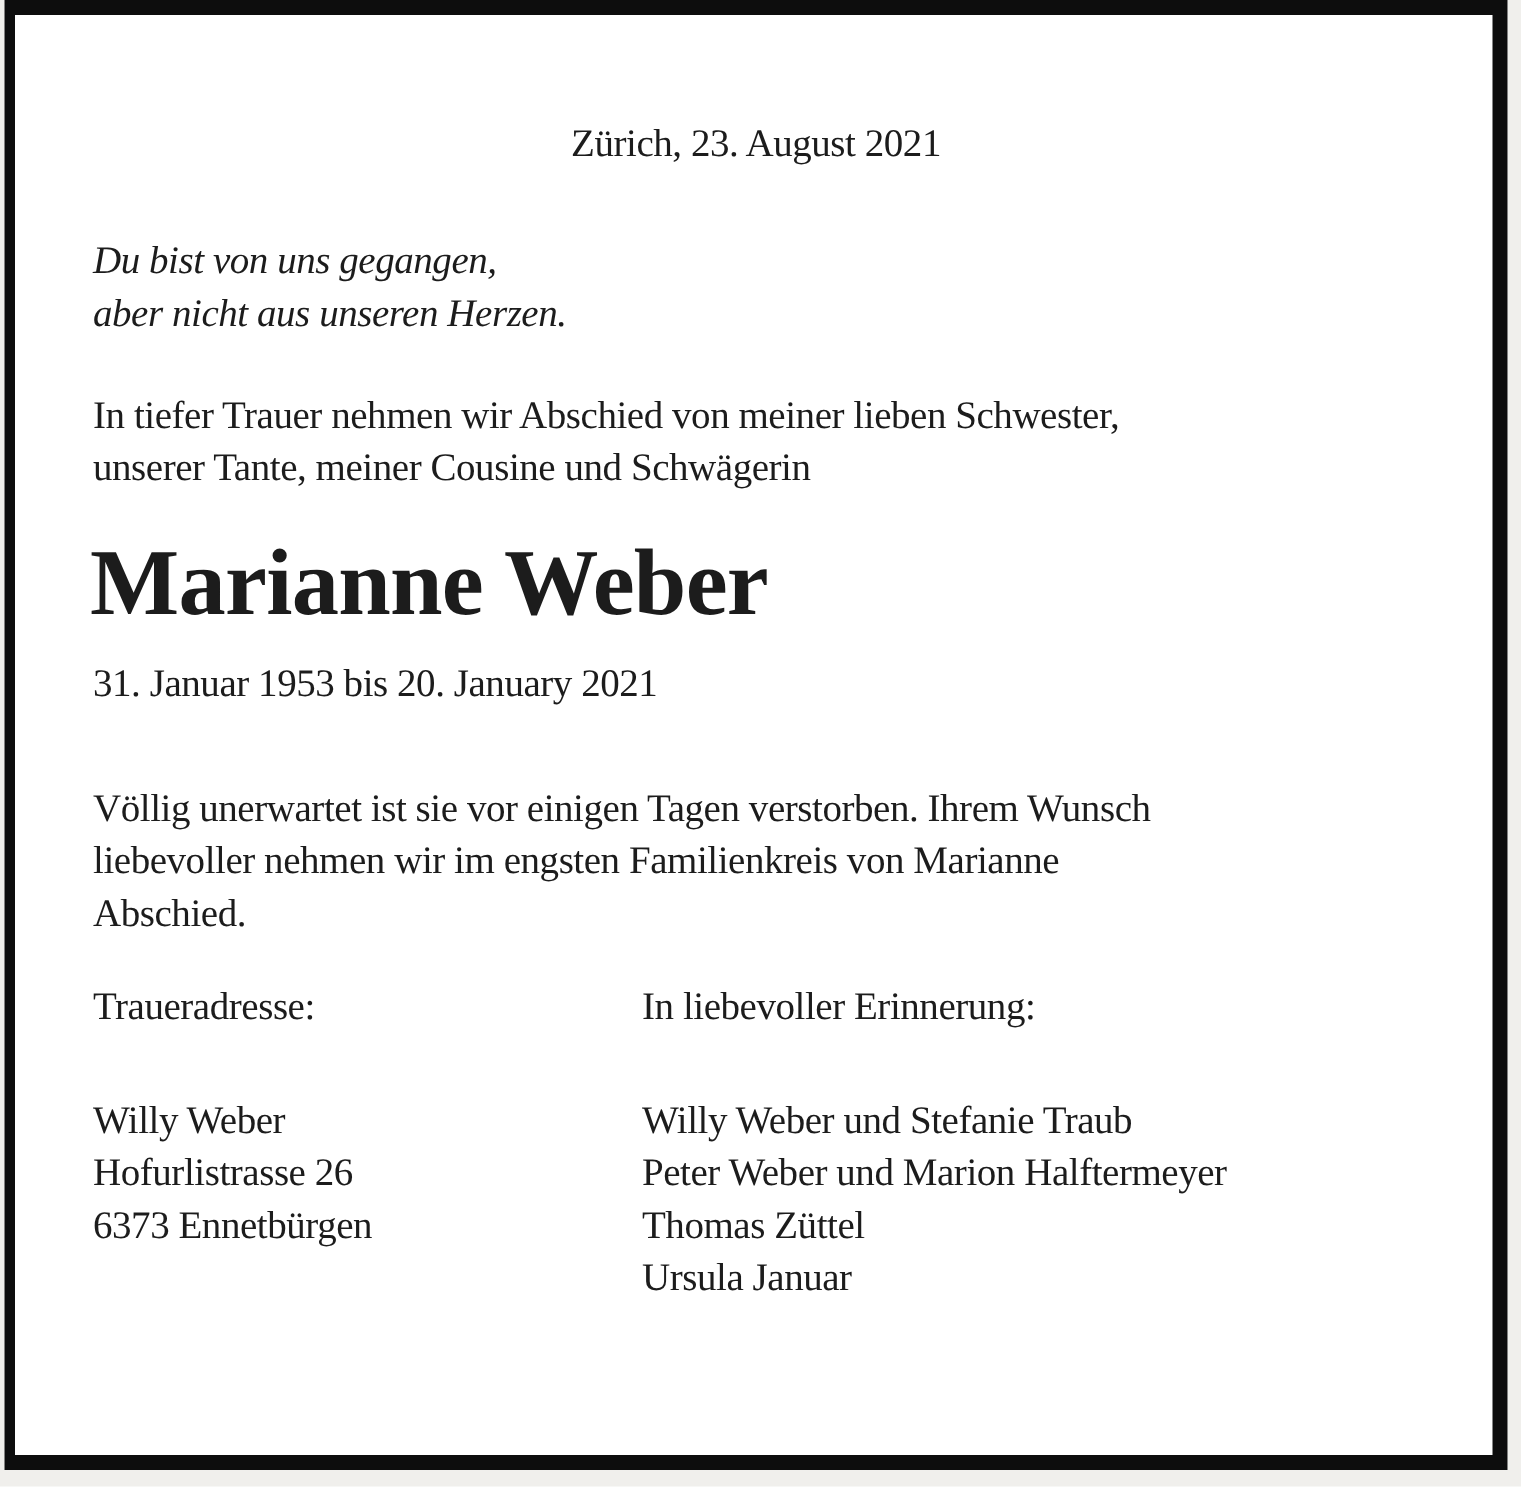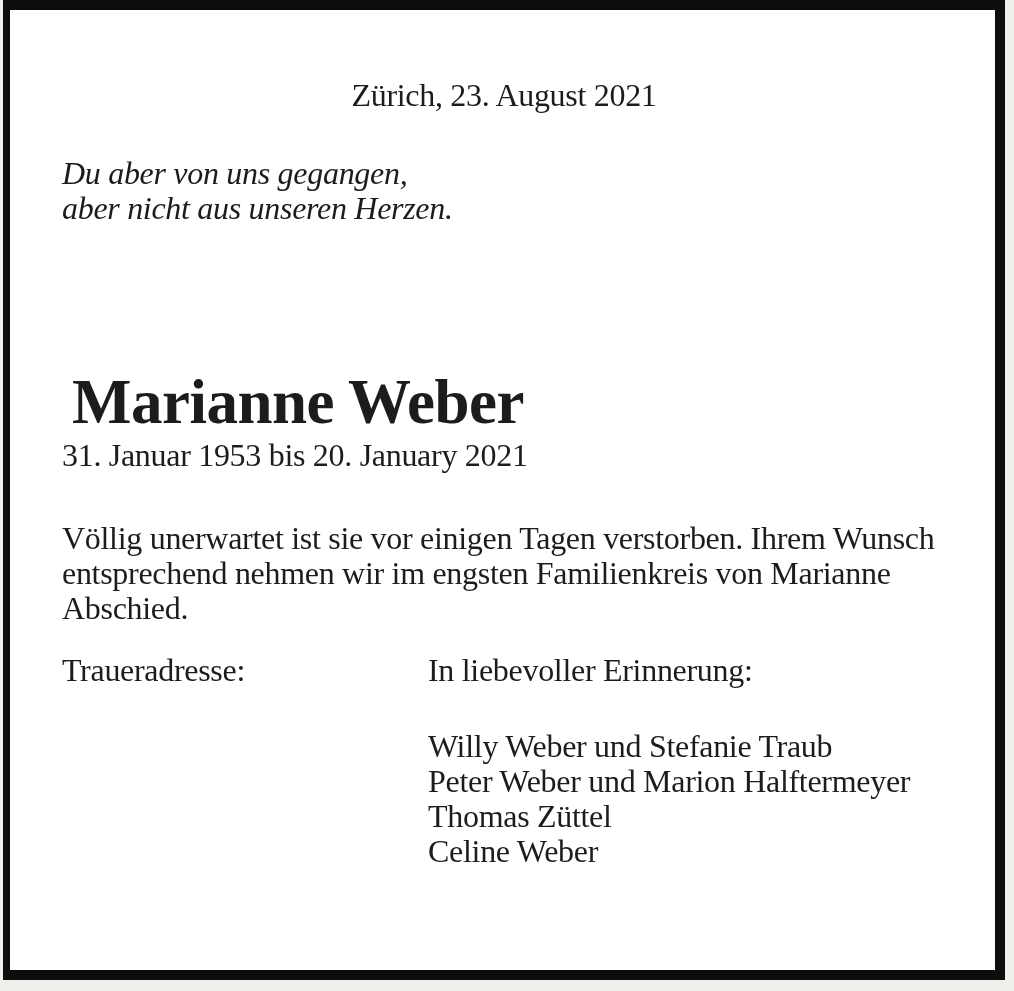--- a/index.html
+++ b/index.html
@@ -21,21 +21,21 @@
     top: 0;
     width: 1002px;
     height: 980px;
     box-sizing: border-box;
     background: #ffffff;
     border: 10px solid #0d0d0d;
     border-left-width: 7px;
   }
   .txt {
     position: absolute;
-    font-size: 32px;
+    font-size: 26px;
     line-height: 35px;
     letter-spacing: -0.3px;
     white-space: nowrap;
   }
   .dateline {
     left: 3px;
     width: 1002px;
     top: 78px;
     text-align: center;
   }
@@ -43,26 +43,25 @@
     left: 62px;
     top: 156px;
     font-style: italic;
   }
   .intro {
     left: 62px;
     top: 259px;
   }
   .deceased-name {
     left: 60px;
-    top: 367px;
+    top: 353px;
     font-size: 63px;
     line-height: 70px;
     font-weight: bold;
     letter-spacing: -0.5px;
-    margin-left: 12px;
   }
   .life-dates {
     left: 62px;
     top: 438px;
   }
   .announcement {
     left: 62px;
     top: 508px;
     margin-top: 13px;
   }
@@ -87,40 +86,49 @@
 </head>
 <body>
 
 <div class="page">
 
   <div class="card"></div>
 
   <div class="txt dateline">Zürich, 23. August 2021</div>
 
   <div class="txt epigraph">
-    <div>Du aber von uns gegangen,</div>
+    <div>Du bist von uns gegangen,</div>
     <div>aber nicht aus unseren Herzen.</div>
   </div>
 
+  <div class="txt intro">
+    <div>In tiefer Trauer nehmen wir Abschied von meiner lieben Schwester,</div>
+    <div>unserer Tante, meiner Cousine und Schwägerin</div>
+  </div>
 
   <div class="txt deceased-name">Marianne Weber</div>
 
   <div class="txt life-dates">31. Januar 1953 bis 20. January 2021</div>
 
   <div class="txt announcement">
     <div>Völlig unerwartet ist sie vor einigen Tagen verstorben. Ihrem Wunsch</div>
-    <div>entsprechend nehmen wir im engsten Familienkreis von Marianne</div>
+    <div>liebevoller nehmen wir im engsten Familienkreis von Marianne</div>
     <div>Abschied.</div>
   </div>
 
   <div class="txt label-mourning">Traueradresse:</div>
 
   <div class="txt label-remembrance">In liebevoller Erinnerung:</div>
 
+  <div class="txt mourning-list">
+    <div>Willy Weber</div>
+    <div>Hofurlistrasse 26</div>
+    <div>6373 Ennetbürgen</div>
+  </div>
 
   <div class="txt remembrance-list">
     <div>Willy Weber und Stefanie Traub</div>
     <div>Peter Weber und Marion Halftermeyer</div>
     <div>Thomas Züttel</div>
-    <div>Celine Weber</div>
+    <div>Ursula Januar</div>
   </div>
 
 </div>
 
 </body></html>

